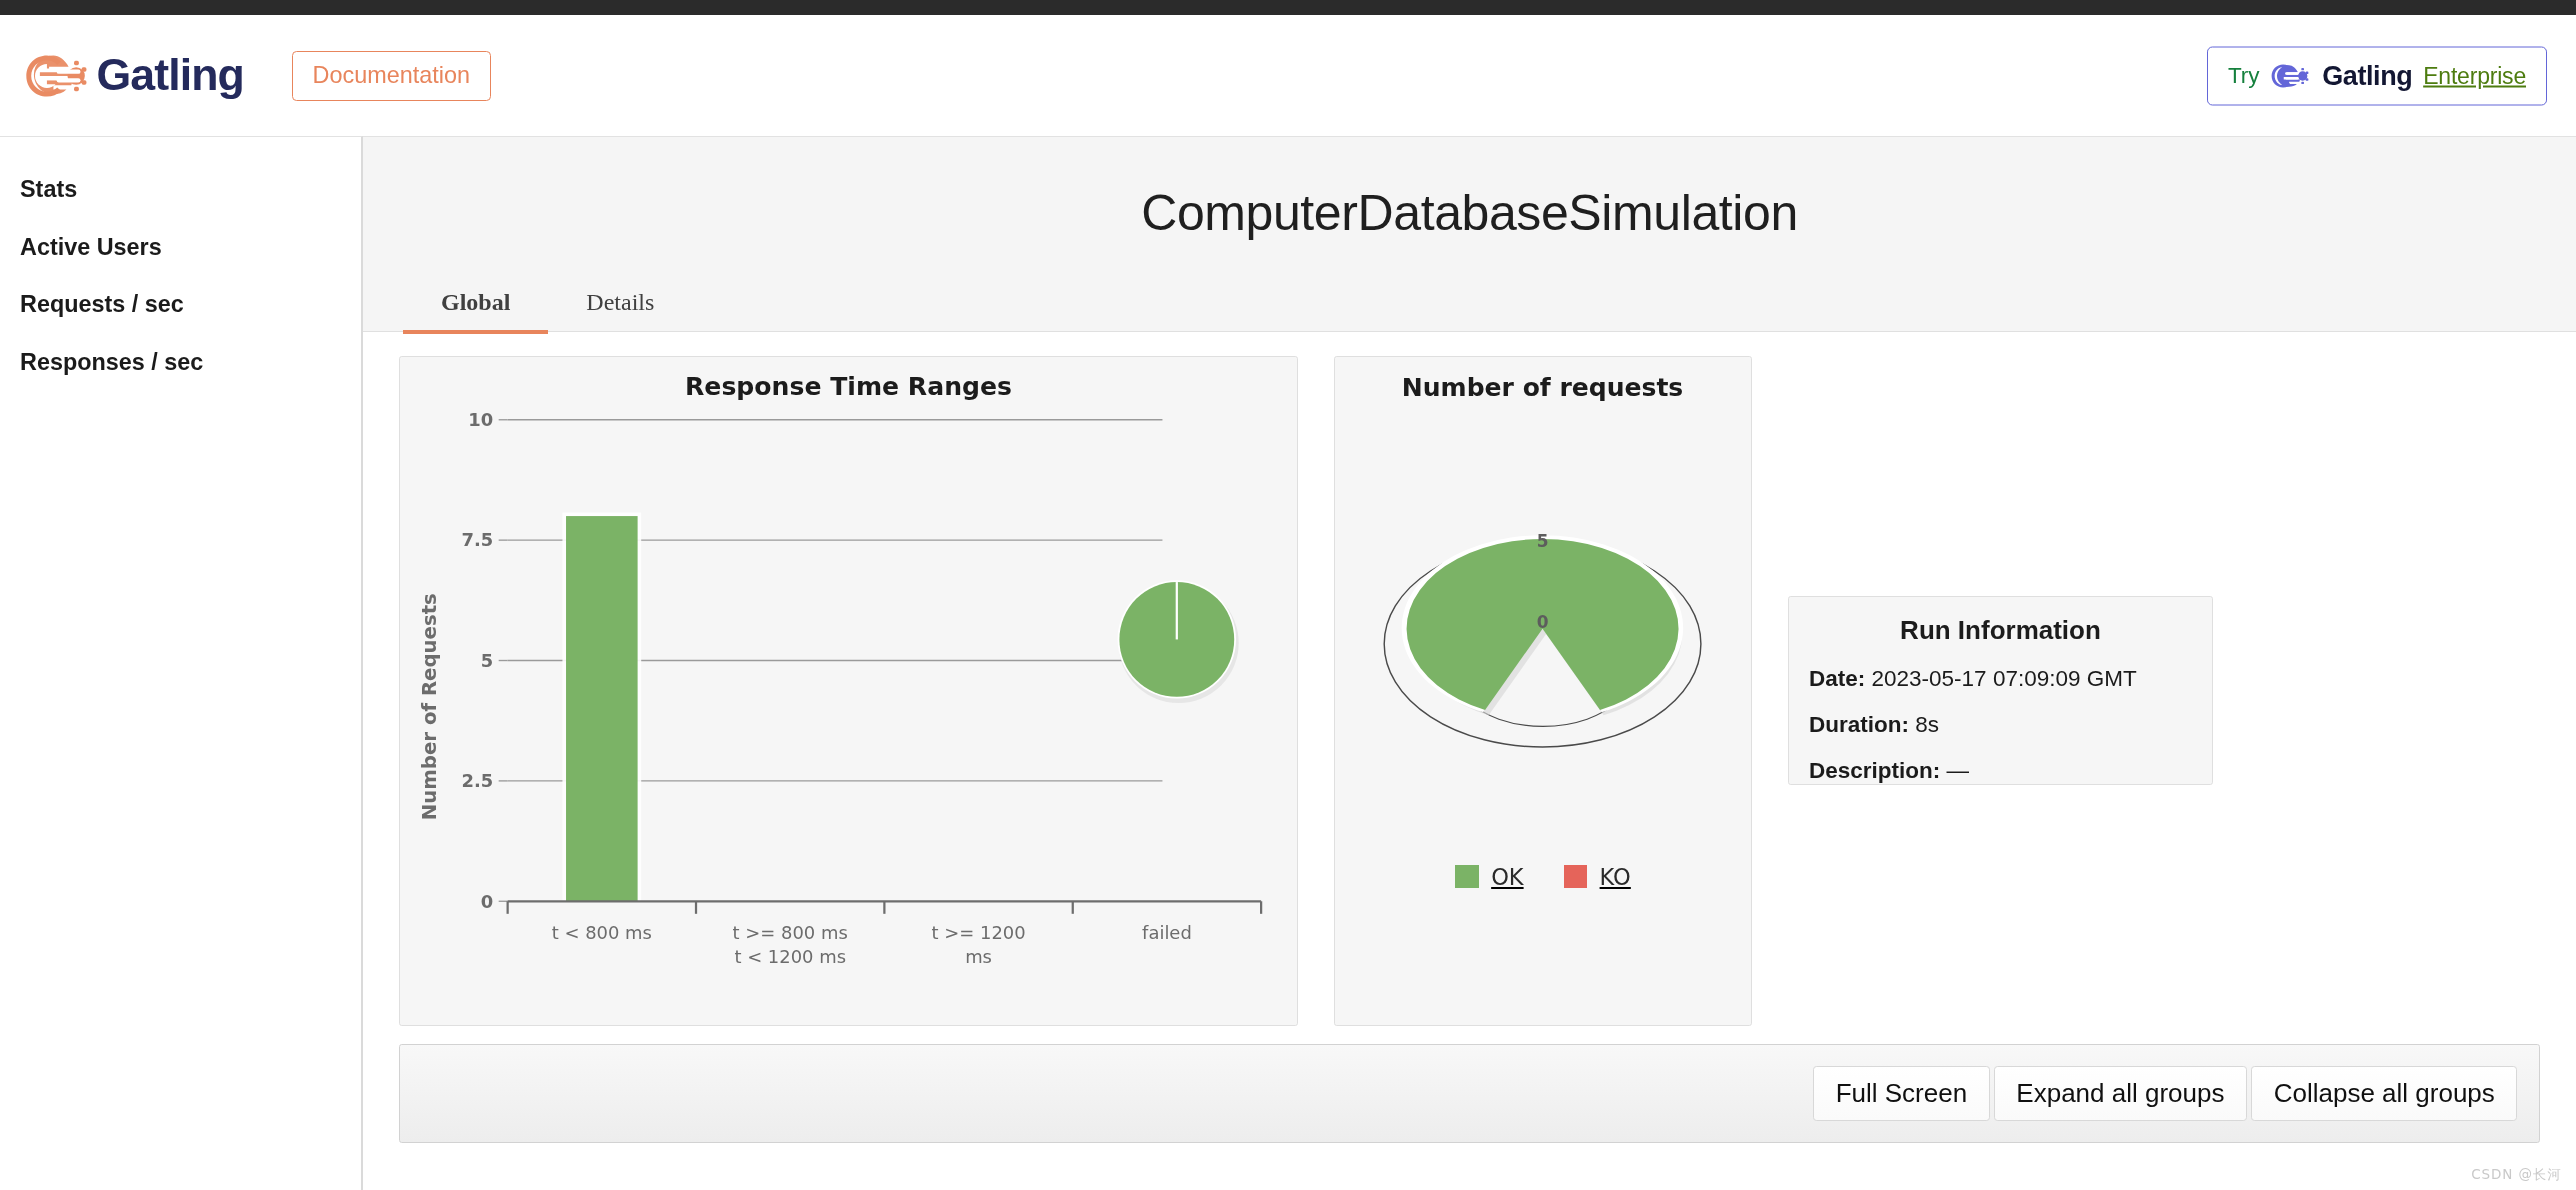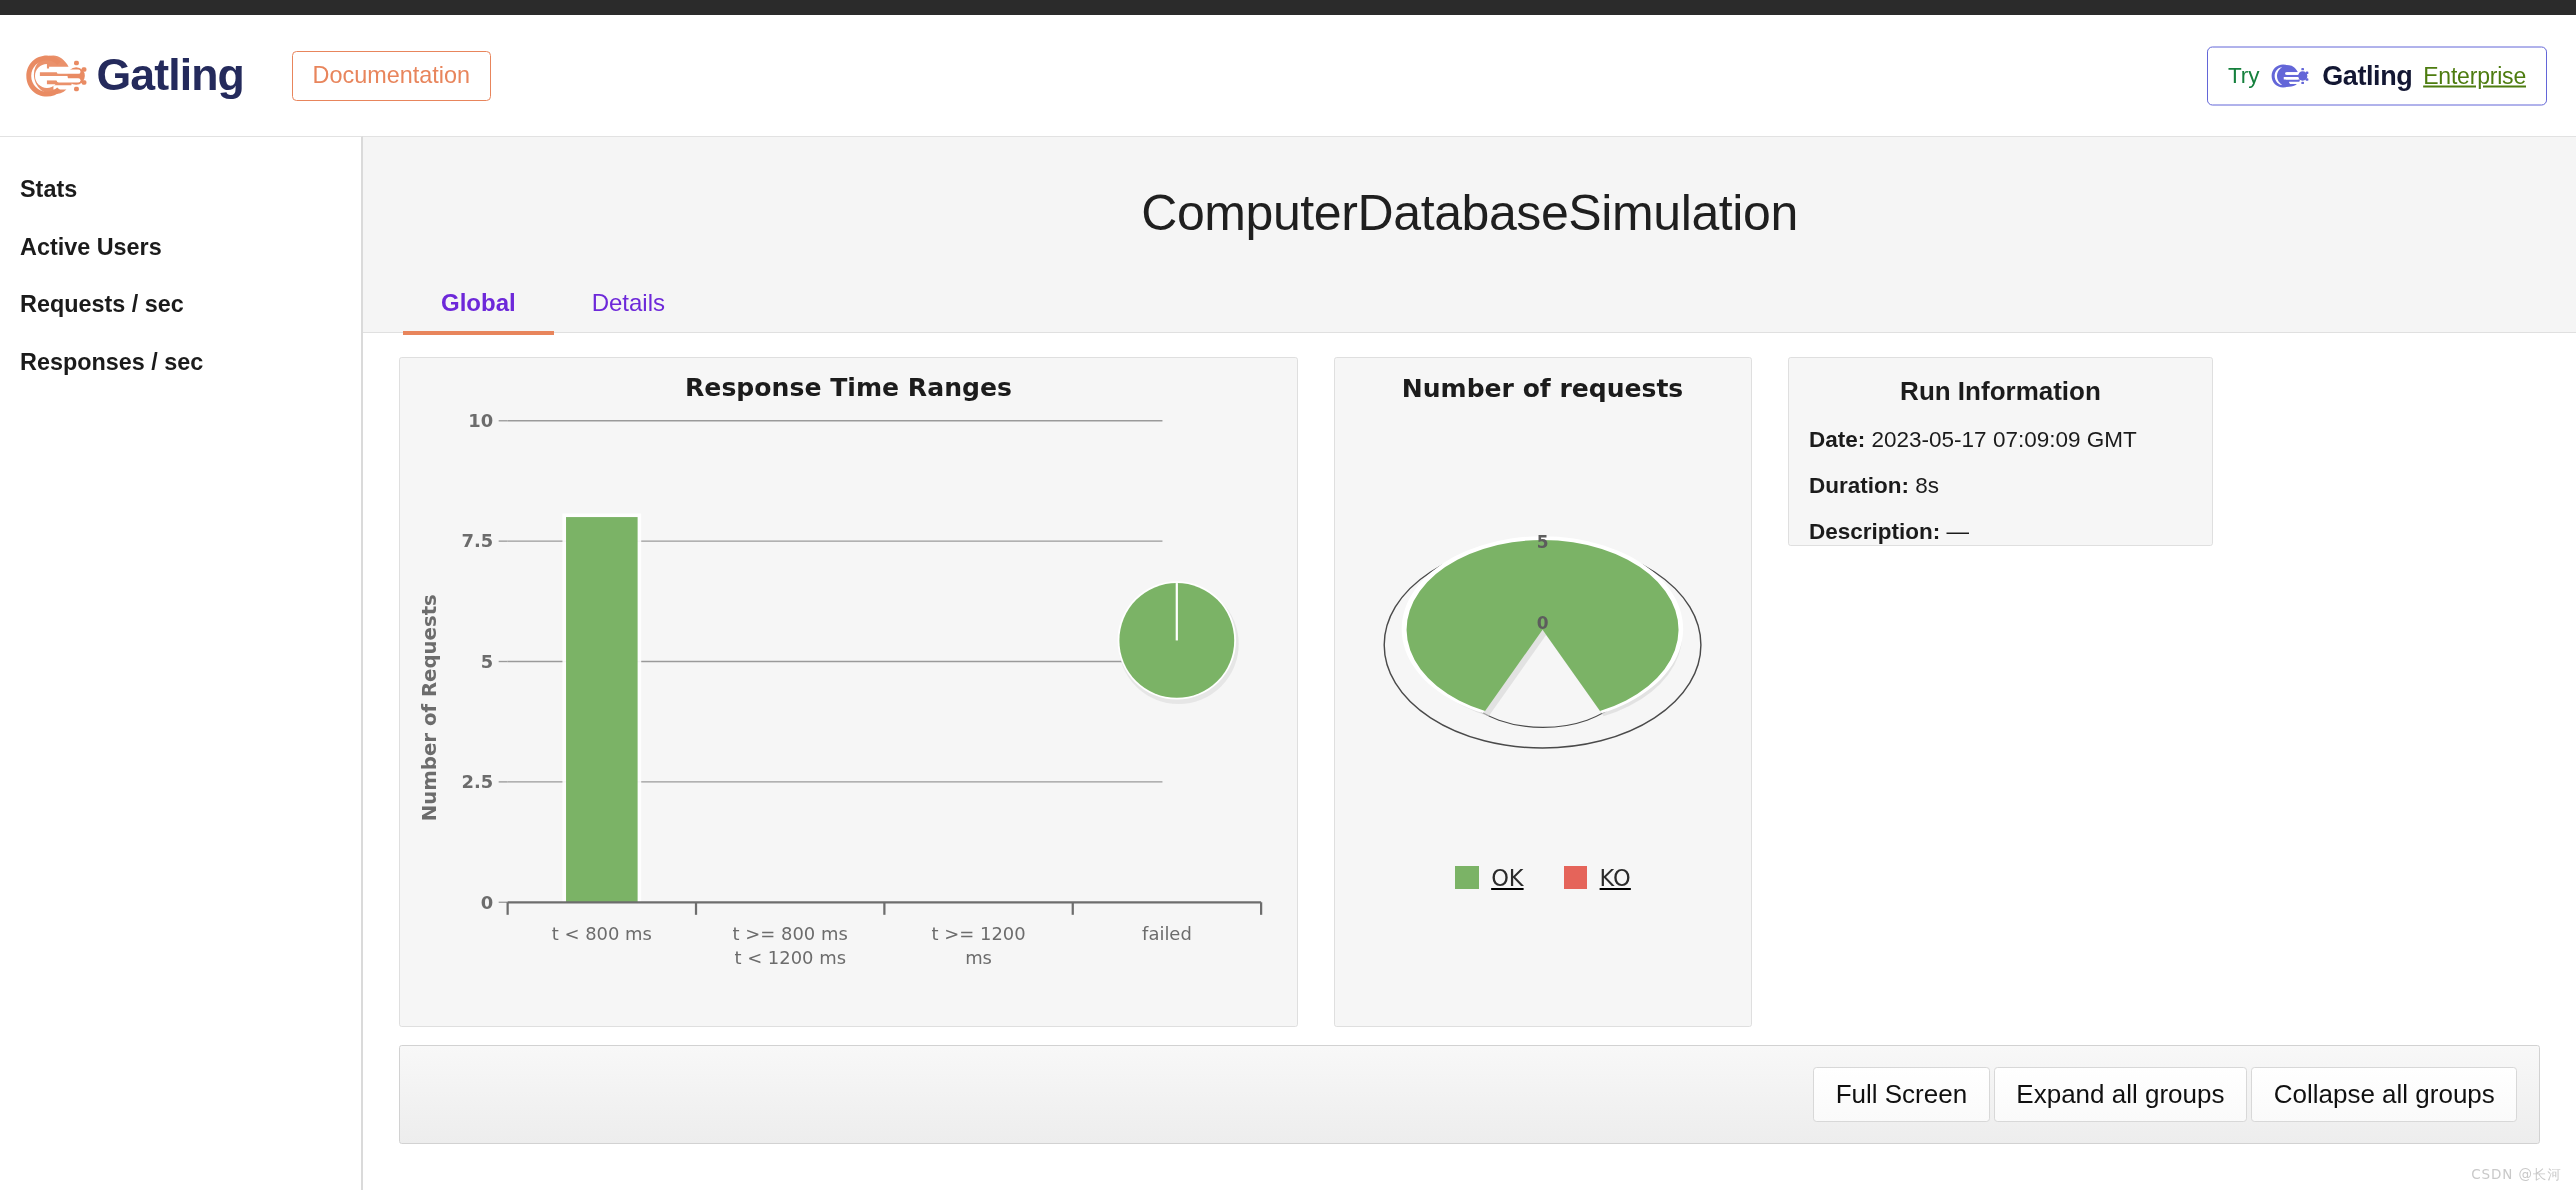--- a/index.html
+++ b/index.html
@@ -103,30 +103,31 @@
   }
   .tabs {
     margin-top: 41px;
     display: flex;
     padding-left: 40px;
     border-bottom: 1.8px solid #e0e0e0;
   }
   .tab {
     font-size: 24px;
     padding: 5.4px 38px 14.4px 38px;
-    color: #6d28d9;
+    color: #404040;
     cursor: pointer;
     border-bottom: 4.5px solid transparent;
     margin-bottom: -2.7px;
+    font-family: Liberation Serif, serif;
   }
   .tab.active { font-weight: bold; border-bottom-color: #e8855c; }
 
   .content-area { background: #ffffff; padding: 23.4px 36px 0 36px; height: calc(100% - 189px); }
 
-  .row { display: flex; gap: 36px; align-items: flex-start; }
+  .row { display: flex; gap: 36px; align-items: center; }
 
   .panel {
     background: #f6f6f6;
     border: 1.8px solid #dfdfdf;
     border-radius: 2.7px;
     position: relative;
   }
 
   .chart-panel { flex: 0 0 899px; height: 670px; }
   .gauge-panel { flex: 0 0 418px; height: 670px; }

